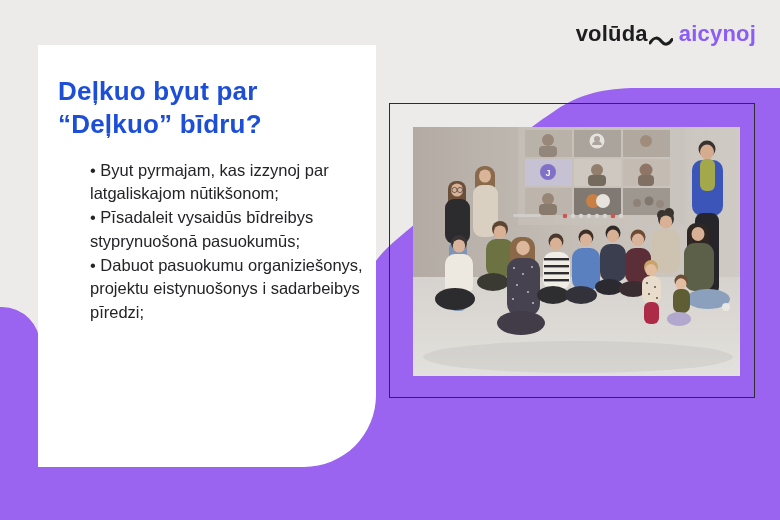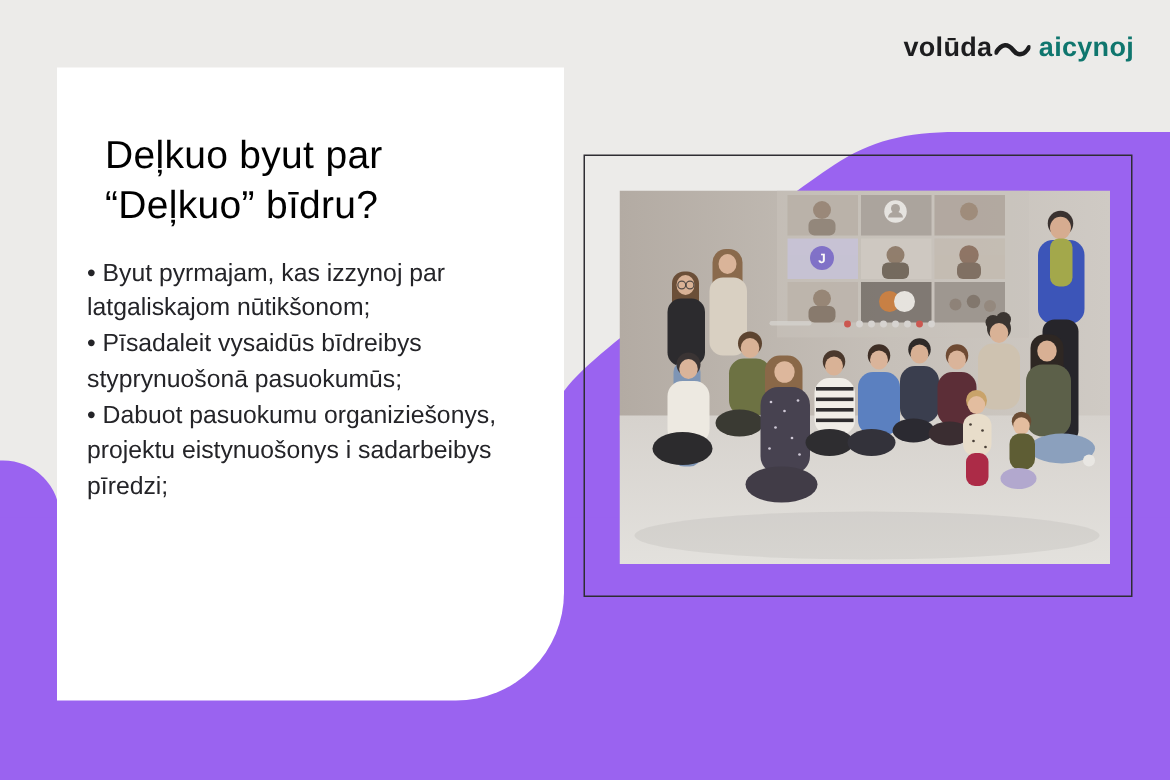--- a/index.html
+++ b/index.html
@@ -14,37 +14,37 @@
   
   #purple-left-strip{left:0;top:307px;width:40px;height:213px;background:#9A63F0;border-top-right-radius:38px;}
   
   #purple-bottom-band{left:0;top:345px;width:780px;height:175px;background:#9A63F0;}
   
   #card{
     left:38px;top:45px;width:338px;height:422px;background:#FFFFFF;
     border-bottom-right-radius:72px;box-sizing:border-box;padding:30px 0 0 20px;
   }
   #card h1{
-    margin:12px;font-size:26px;line-height:1.28;font-weight:normal;color:#000000;letter-spacing:.2px;
-  }
-  #bullets{margin-top:17px;width:312px;font-size:16.5px;line-height:1.44;color:#242428;}
+    margin:0;font-size:26px;line-height:1.28;font-weight:bold;color:#1d4ed8;letter-spacing:.2px;
+  }
+  #bullets{margin-top:17px;width:312px;font-size:16.5px;line-height:1.44;color:#242428;margin-left:32px;}
   #bullets p{margin:0;}
   
   #outline-rect{
     left:389px;top:103px;width:366px;height:295px;
     border:1.5px solid #2E2D33;box-sizing:border-box;background:transparent;
   }
   
   #photo{left:413px;top:127px;width:327px;height:249px;}
   #photo svg{display:block;}
   
-  #logo{top:21px;right:24px;display:flex;align-items:flex-start;font-size:18px;font-weight:bold;letter-spacing:.2px;}
+  #logo{top:21px;right:24px;display:flex;align-items:flex-end;font-size:22px;font-weight:bold;letter-spacing:.2px;}
   #logo .brand{color:#1D1D1F;}
   #logo .wave{margin:6px 6px 0 1px;}
-  #logo .suffix{color:#0f766e;}
+  #logo .suffix{color:#8b5cf6;}
 </style>
 </head>
 <body>
 
 <svg id="purple-layer" class="abs" viewBox="0 0 780 520" xmlns="http://www.w3.org/2000/svg" aria-hidden="true">
   <path d="M780,88 L638,88 C604,88 580,94 556,110 C520,134 500,152 478,172 C448,199 420,219 396,240 C374,259 363,275 363,302 L363,520 L780,520 Z" fill="#9A63F0"></path>
 </svg>
 
 <div id="purple-left-strip" class="abs"></div>
 <div id="purple-bottom-band" class="abs"></div>

